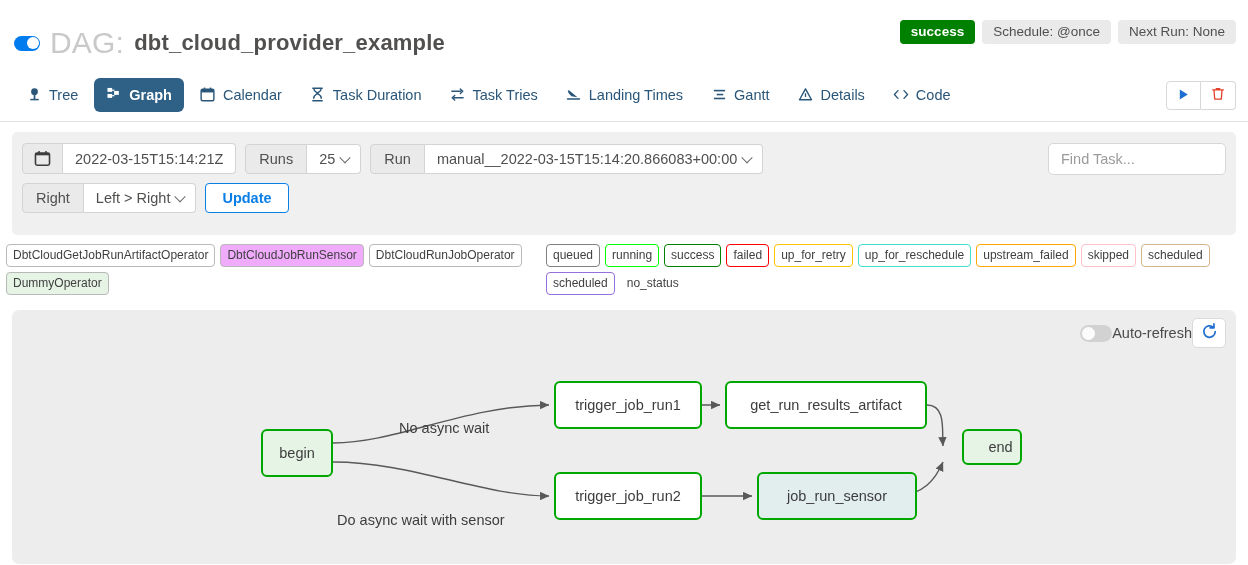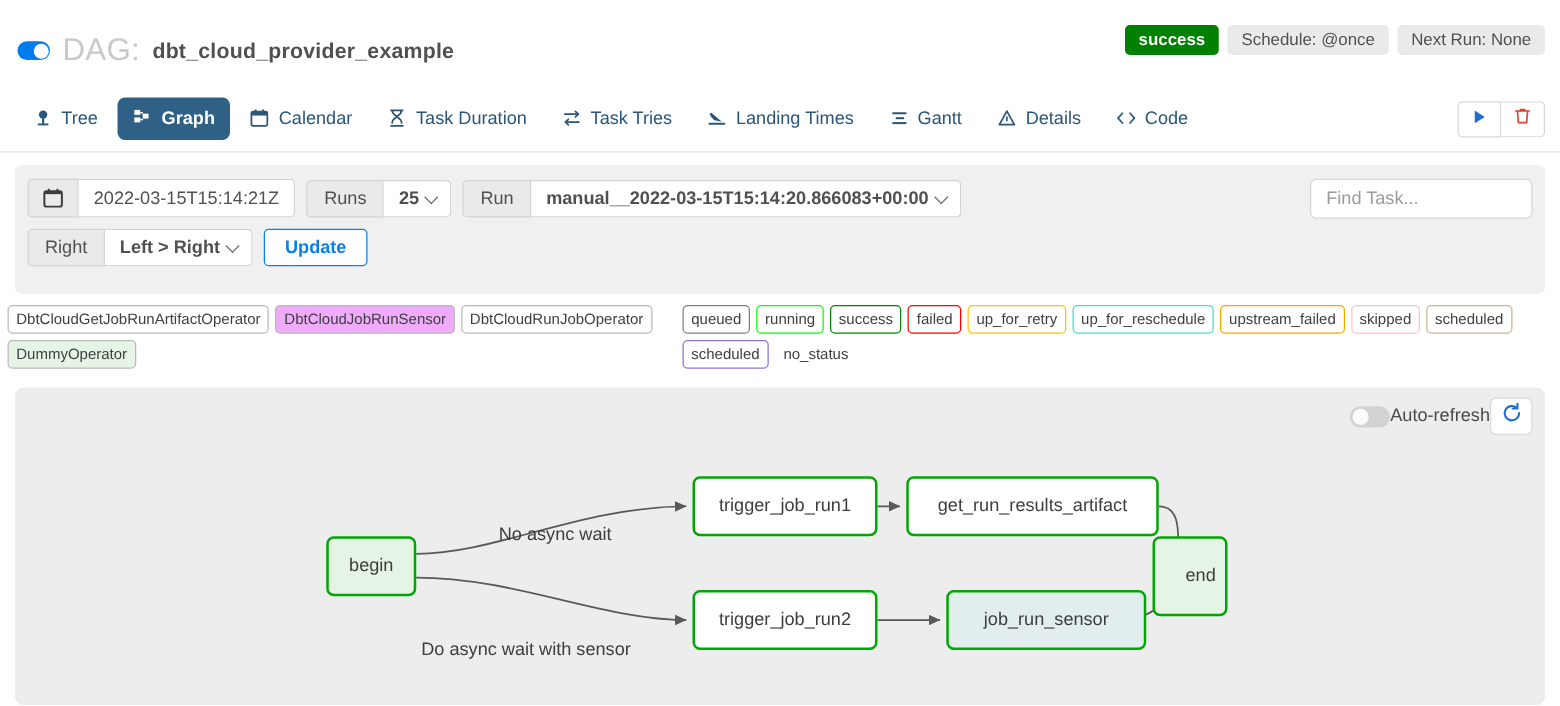--- a/index.html
+++ b/index.html
@@ -34,26 +34,26 @@
   }
   .toggle-pause::after {
     content: "";
     position: absolute;
     top: 1.5px; right: 1.5px;
     width: 12px; height: 12px;
     border-radius: 50%;
     background: #fff;
   }
   .dag-label {
-    font-size: 25px;
+    font-size: 30px;
     color: #c9c9c9;
     letter-spacing: .2px;
   }
   .dag-name {
-    font-size: 17px;
+    font-size: 22px;
     font-weight: bold;
     color: #51504f;
     letter-spacing: .2px;
   }
 
   .header-badges {
     position: absolute;
     top: 20px; right: 12px;
     display: flex;
     align-items: center;
@@ -153,21 +153,20 @@
     color: #51504f;
     padding: 6px 12px;
     display: flex;
     align-items: center;
     border-radius: 0 4px 4px 0;
     white-space: nowrap;
   }
   .select {
     position: relative;
     padding-right: 25px;
-    font-weight: bold;
   }
   .select::after {
     content: "";
     position: absolute;
     right: 11px; top: 50%;
     width: 7px; height: 7px;
     border-right: 1.6px solid #6a6a6a;
     border-bottom: 1.6px solid #6a6a6a;
     transform: translateY(-65%) rotate(45deg);
   }
@@ -506,18 +505,18 @@
         <path d="M690,186 L740,186"></path>
         <path d="M883,186 C912,186 924,168 931,152"></path>
       </g>
     </svg>
 
     <div class="node dummy" style="left:249px; top:119px; width:72px;  height:48px;">begin</div>
     <div class="node" style="left:542px; top:71px;  width:148px; height:48px;">trigger_job_run1</div>
     <div class="node" style="left:713px; top:71px;  width:202px; height:48px;">get_run_results_artifact</div>
     <div class="node" style="left:542px; top:162px; width:148px; height:48px;">trigger_job_run2</div>
     <div class="node sensor" style="left:745px; top:162px; width:160px; height:48px;">job_run_sensor</div>
-    <div class="node dummy" style="left:910px; top:119px; width:60px;  height:64px;padding-left:17px;">end</div>
+    <div class="node dummy" style="left:950px; top:119px; width:60px;  height:36px;padding-left:17px;">end</div>
 
     <div class="edge-label" style="left:387px; top:110px;">No async wait</div>
     <div class="edge-label" style="left:325px; top:202px;">Do async wait with sensor</div>
   </div>
 </div>
 
 </body></html>

